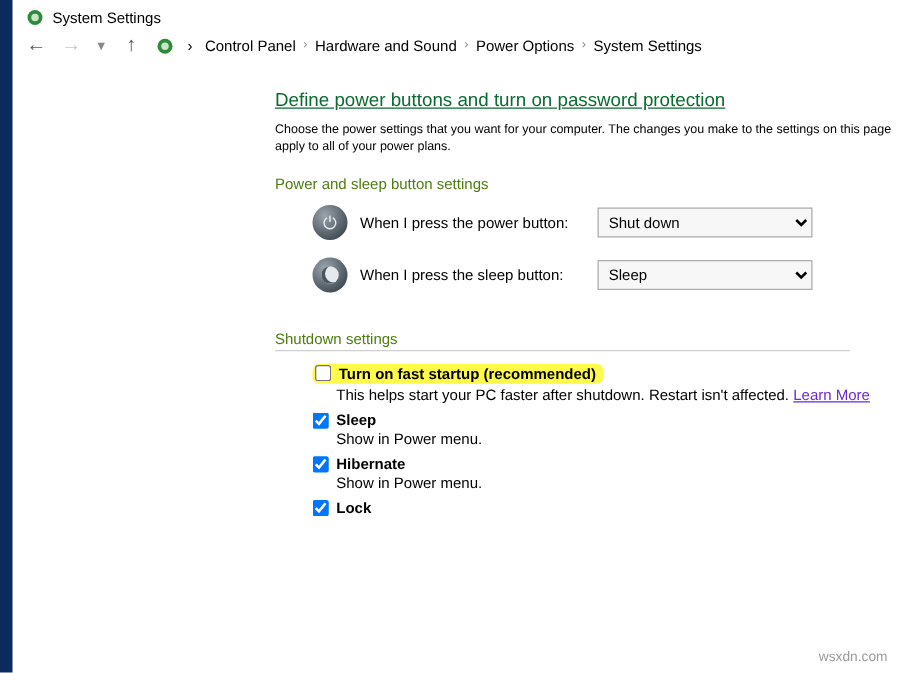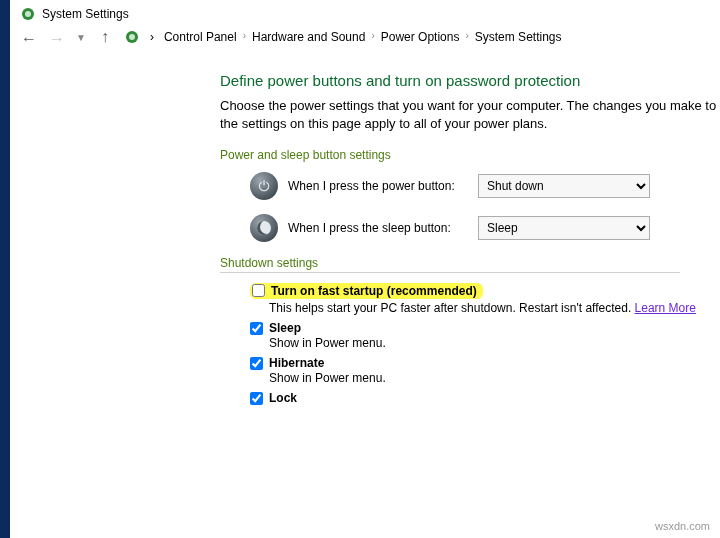--- a/index.html
+++ b/index.html
@@ -45,23 +45,24 @@
   }
   .breadcrumb .sep { color: #888; font-size: 10px; }
   .content {
     padding: 10px 0 0 210px;
   }
   .page-title {
     color: #0a6b2f;
     font-size: 15px;
     margin: 6px 0 8px 0;
     font-weight: 400;
+    text-decoration: underline;
   }
   .desc {
-    font-size: 13px;
+    font-size: 10px;
     color: #000;
     margin-bottom: 16px;
     line-height: 1.35;
   }
   .section-label {
     font-size: 12px;
     color: #4d7c0f;
     margin: 8px 0 10px 0;
   }
   .button-row {
@@ -86,21 +87,21 @@
     font-size: 12px;
   }
   .button-row select {
     width: 172px;
     font-size: 12px;
     padding: 3px 4px;
     border: 1px solid #adadad;
     background: #f7f7f7;
   }
   .shutdown-section {
-    margin-top: 14px;
+    margin-top: 30px;
   }
   .underline-label {
     border-bottom: 1px solid #d0d0d0;
     padding-bottom: 2px;
     margin-right: 40px;
   }
   .check-list {
     margin: 8px 0 0 30px;
   }
   .check-item {

